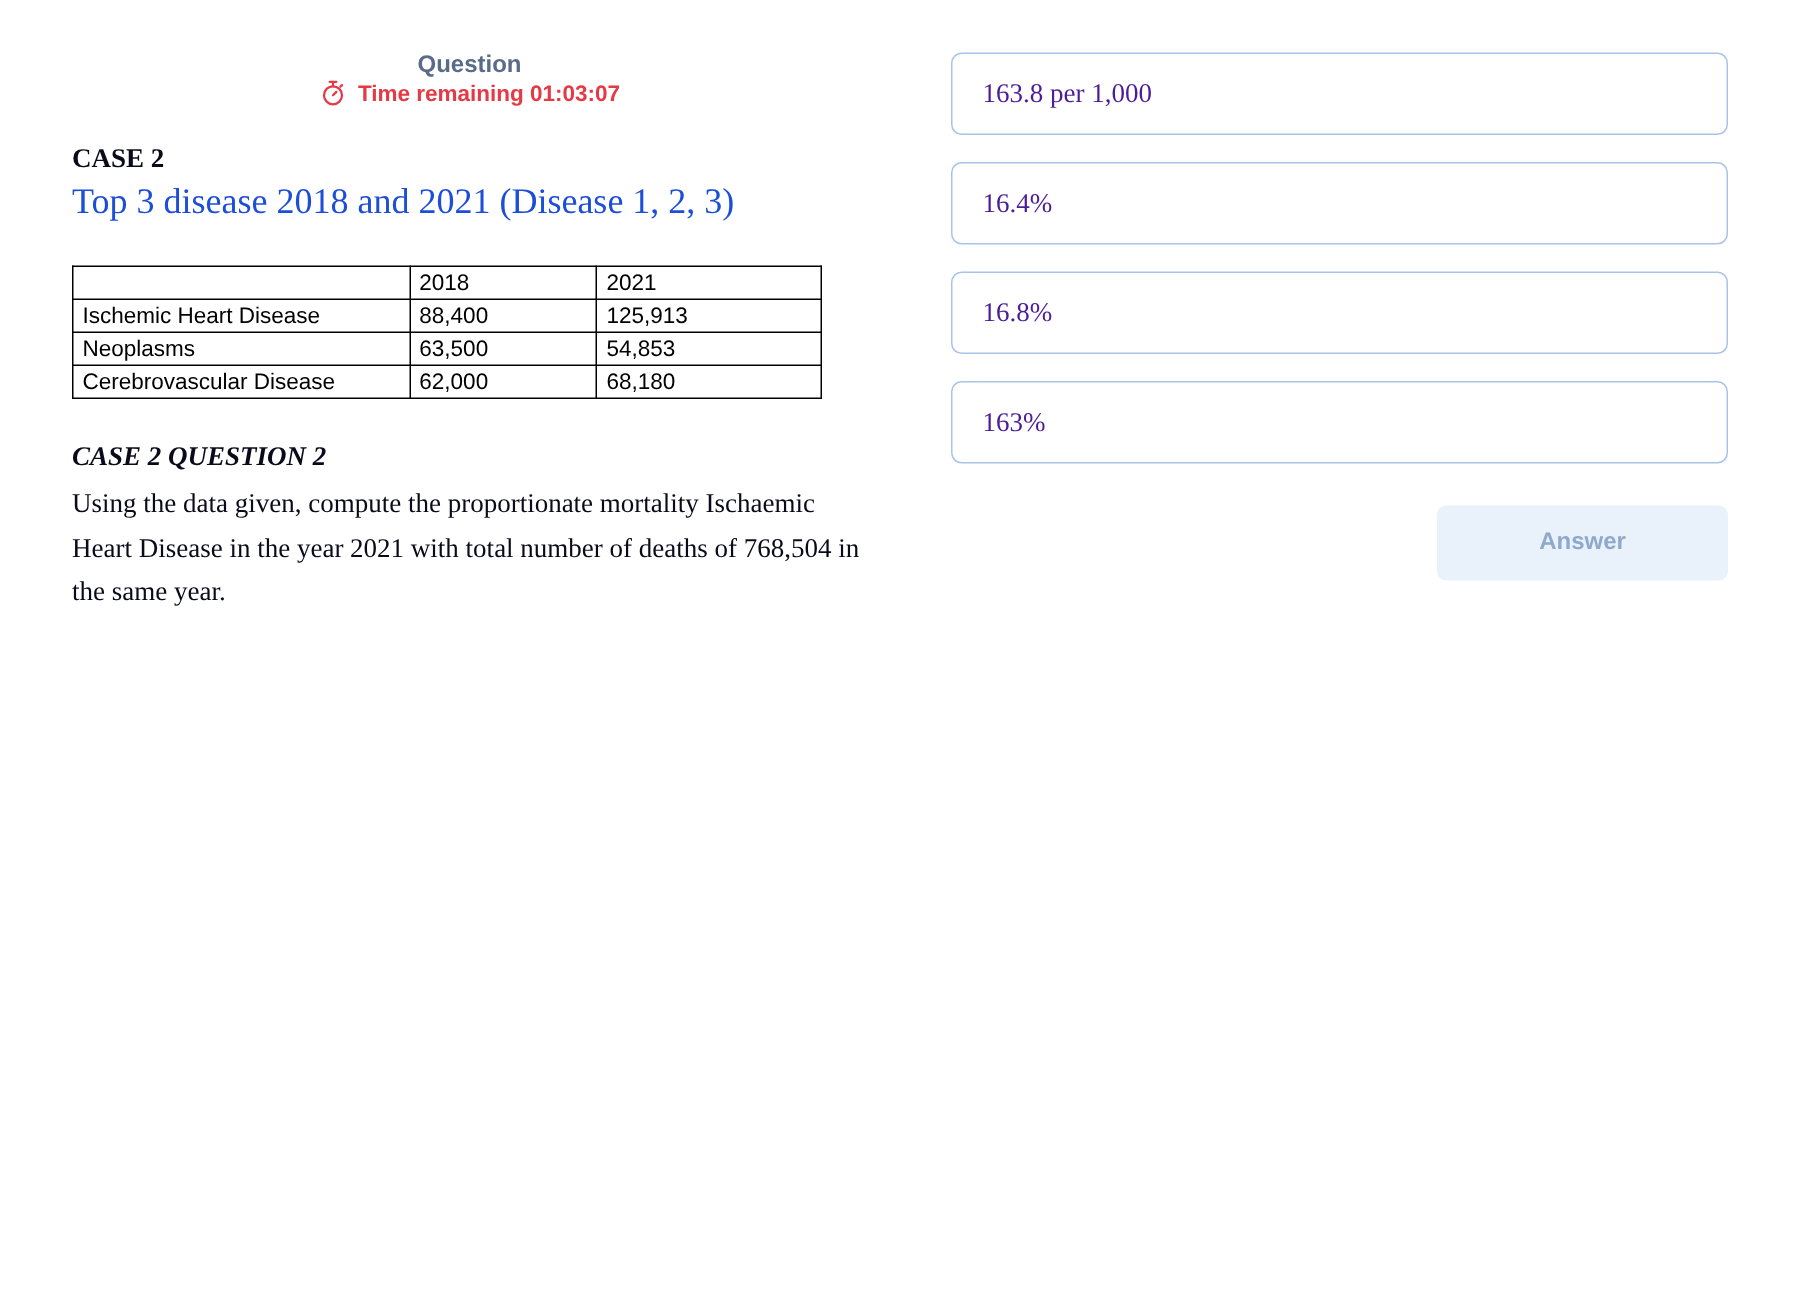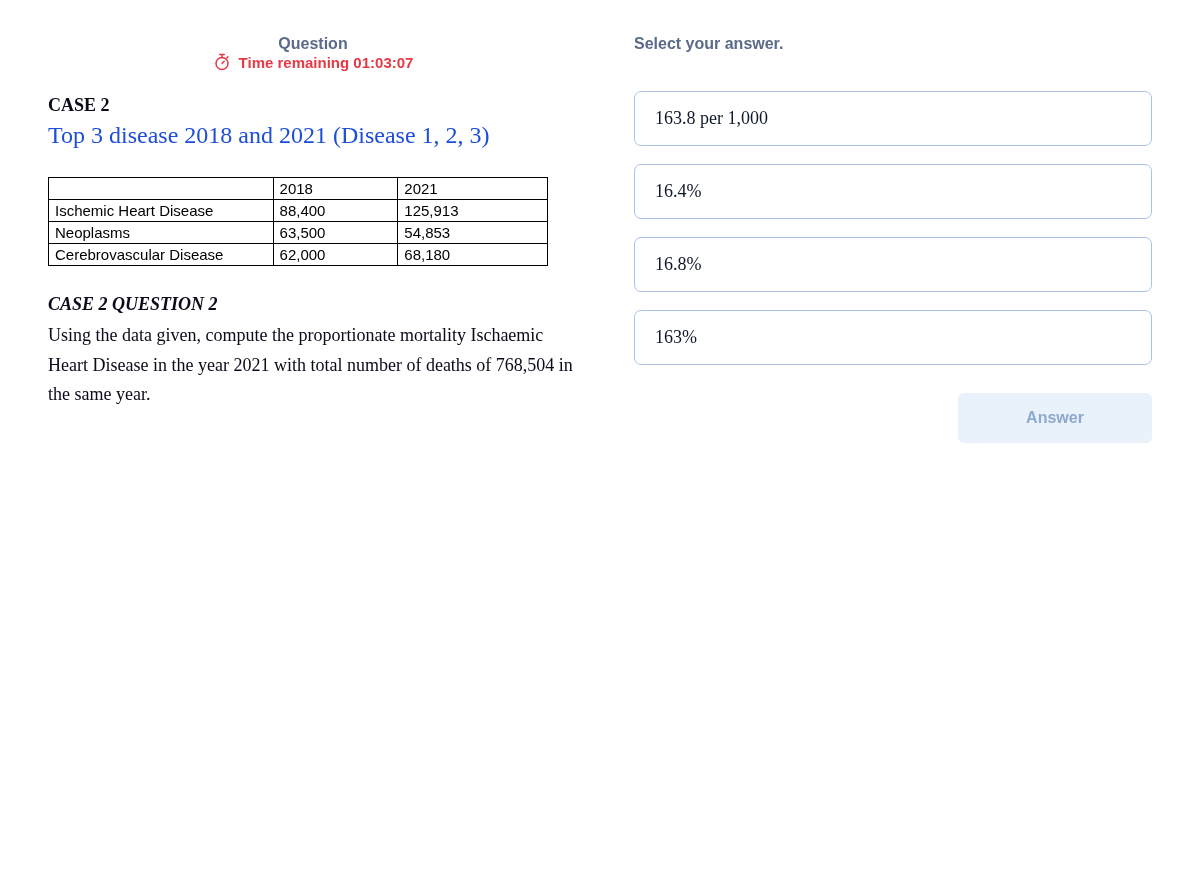--- a/index.html
+++ b/index.html
@@ -122,21 +122,21 @@
       flex-direction: column;
       gap: 18px;
       margin-bottom: 28px;
     }
     .answer-option {
       border: 1.5px solid #a9c3e8;
       border-radius: 7px;
       padding: 16px 20px;
       font-family: Georgia, serif;
       font-size: 18px;
-      color: #0f172a;
+      color: #4c1d95;
       background: #fff;
       cursor: pointer;
     }
     .answer-button-row {
       display: flex;
       justify-content: flex-end;
     }
     .answer-button {
       background: #e9f1fb;
       border: none;
@@ -198,21 +198,20 @@
         <td>68,180</td>
       </tr>
     </tbody>
       </table>
 
     <div class="question-heading">CASE 2 QUESTION 2</div>
     <div class="question-body">Using the data given, compute the proportionate mortality Ischaemic Heart Disease in the year 2021 with total number of deaths of 768,504 in the same year.</div>
   </div>
 
   <div class="right-col">
-    <div class="select-label">Select your answer.</div>
     <div class="answer-list">
       <div class="answer-option">163.8 per 1,000</div>
       <div class="answer-option">16.4%</div>
       <div class="answer-option">16.8%</div>
       <div class="answer-option">163%</div>
     </div>
     <div class="answer-button-row">
       <button class="answer-button">Answer</button>
     </div>
   </div>

